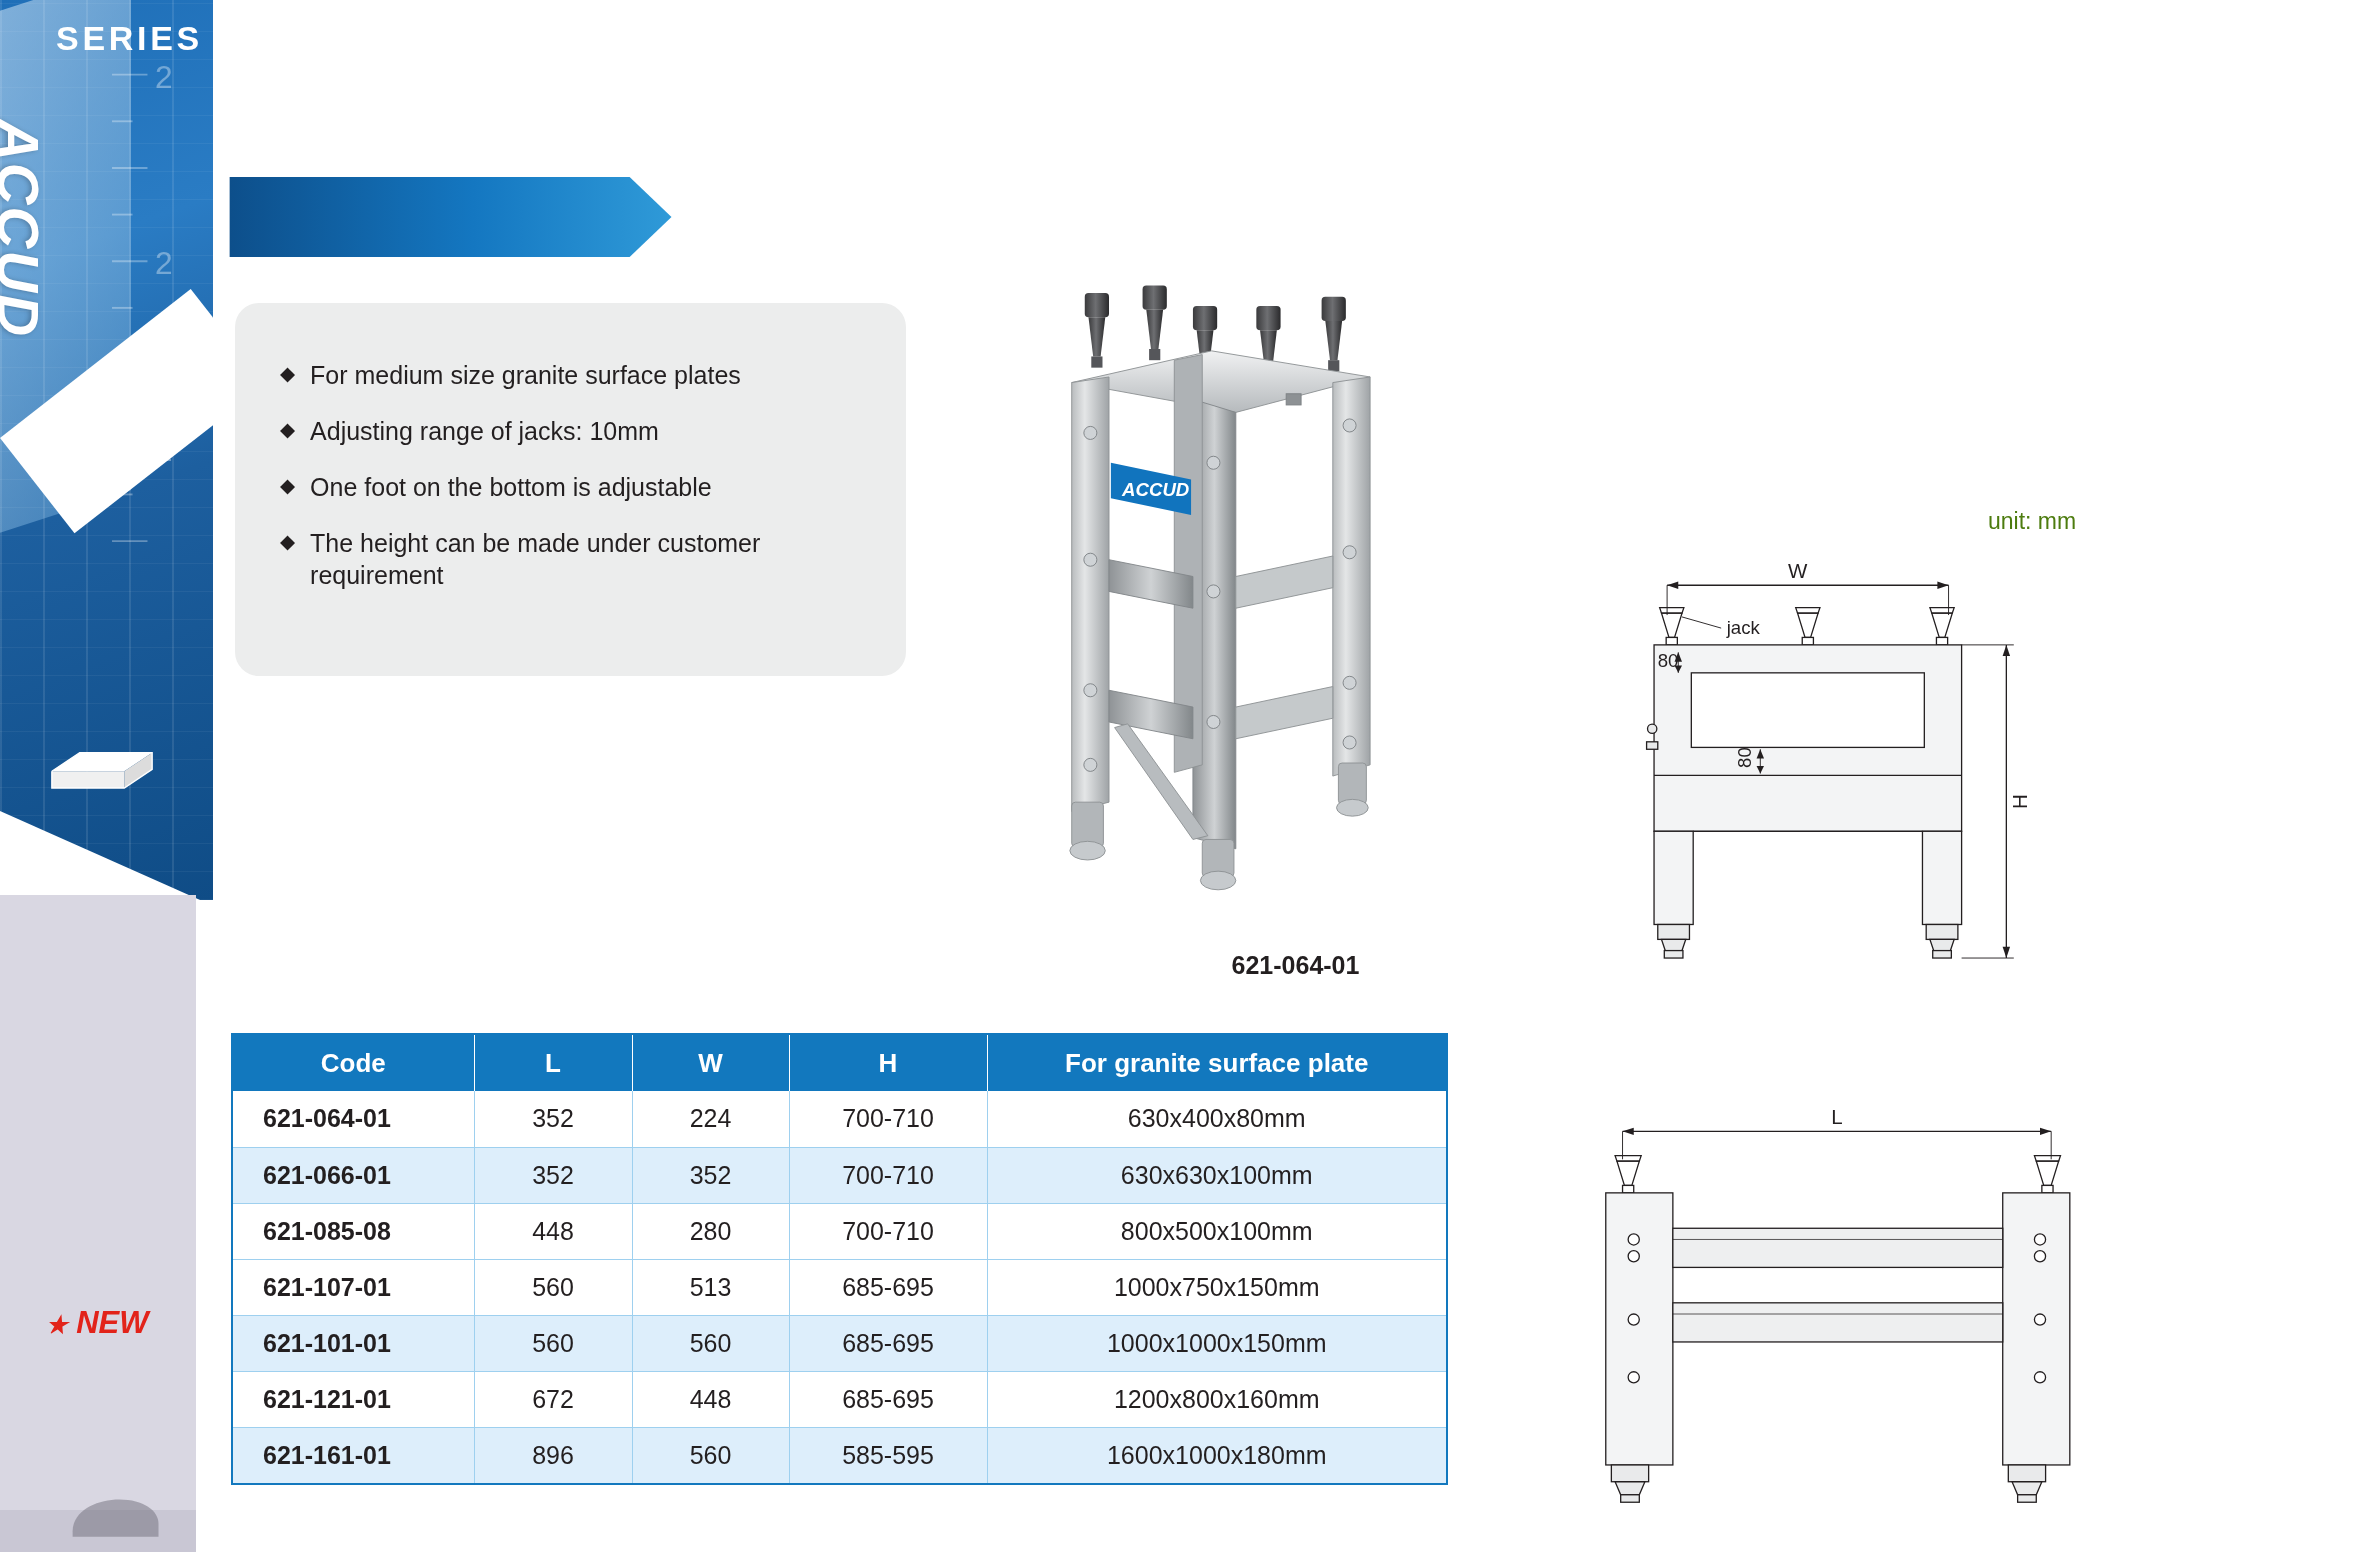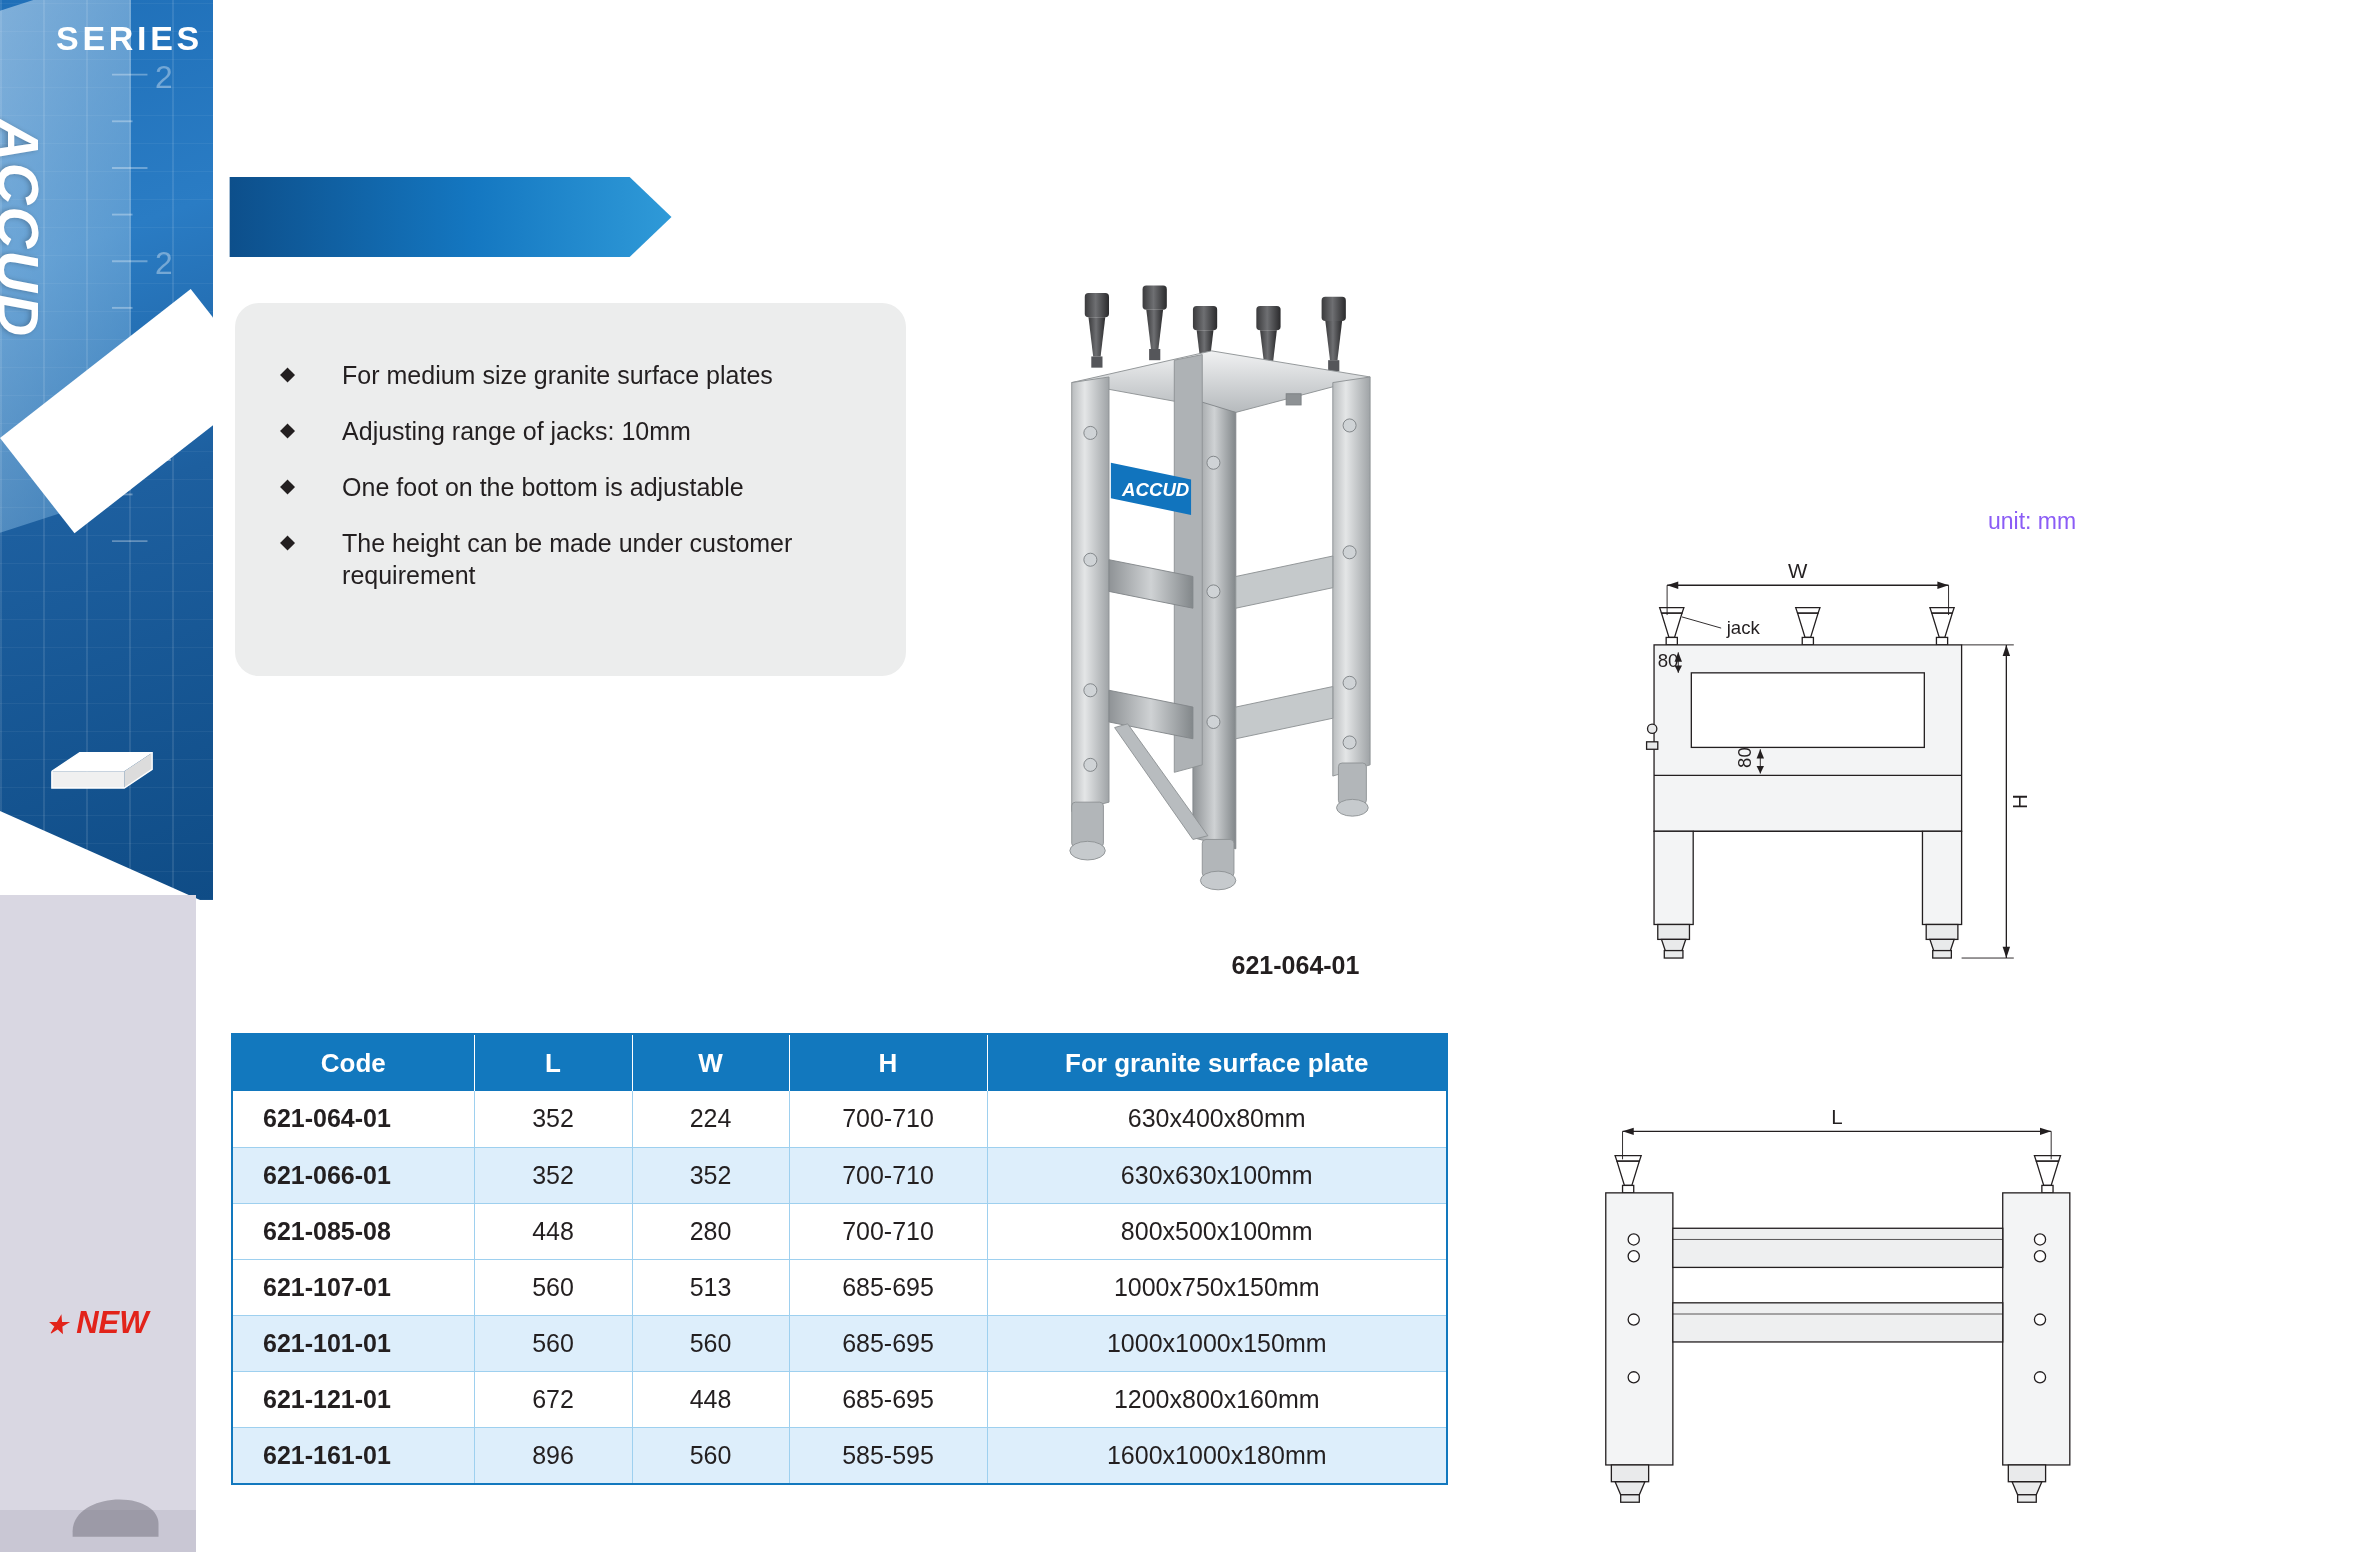--- a/index.html
+++ b/index.html
@@ -129,37 +129,37 @@
     font-size: 25px;
     color: #231f20;
     line-height: 1.28;
   }
   .feature-bullet {
     color: #231f20;
     font-size: 19.6px;
     margin-right: 15px;
     line-height: 1.5;
   }
-  .feature-text { max-width: 531px; margin-left: 32px; }
+  .feature-text { max-width: 531px; }
 
   
   .product-photo {
     position: absolute; left: 1053px; top: 280px;
     width: 485px; height: 690px;
   }
   .photo-caption {
     position: absolute; left: 1109px; top: 951px;
     width: 373px; text-align: center;
     font-size: 25px; font-weight: bold; color: #231f20;
   }
 
   
   .unit-label {
     position: absolute; left: 1988px; top: 508px;
-    font-size: 23px; color: #8b5cf6;
+    font-size: 23px; color: #4d7c0f;
   }
 
   
   .drawing-front {
     position: absolute; left: 1641px; top: 559px;
     width: 466px; height: 429px;
   }
   .drawing-side {
     position: absolute; left: 1585px; top: 1109px;
     width: 541px; height: 410px;

